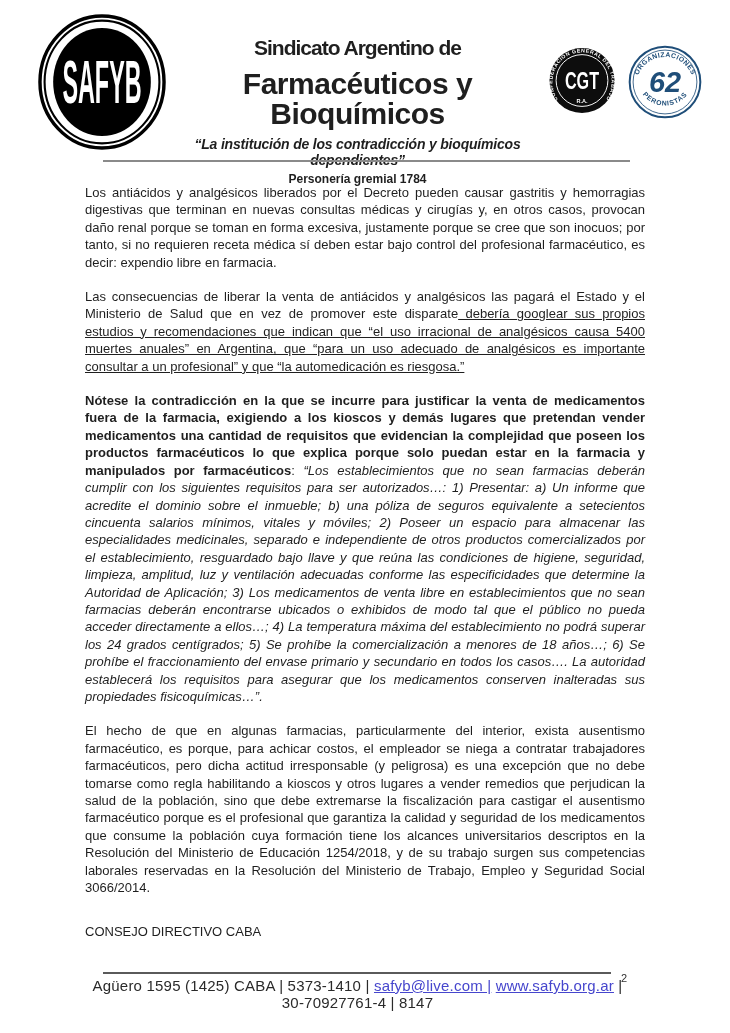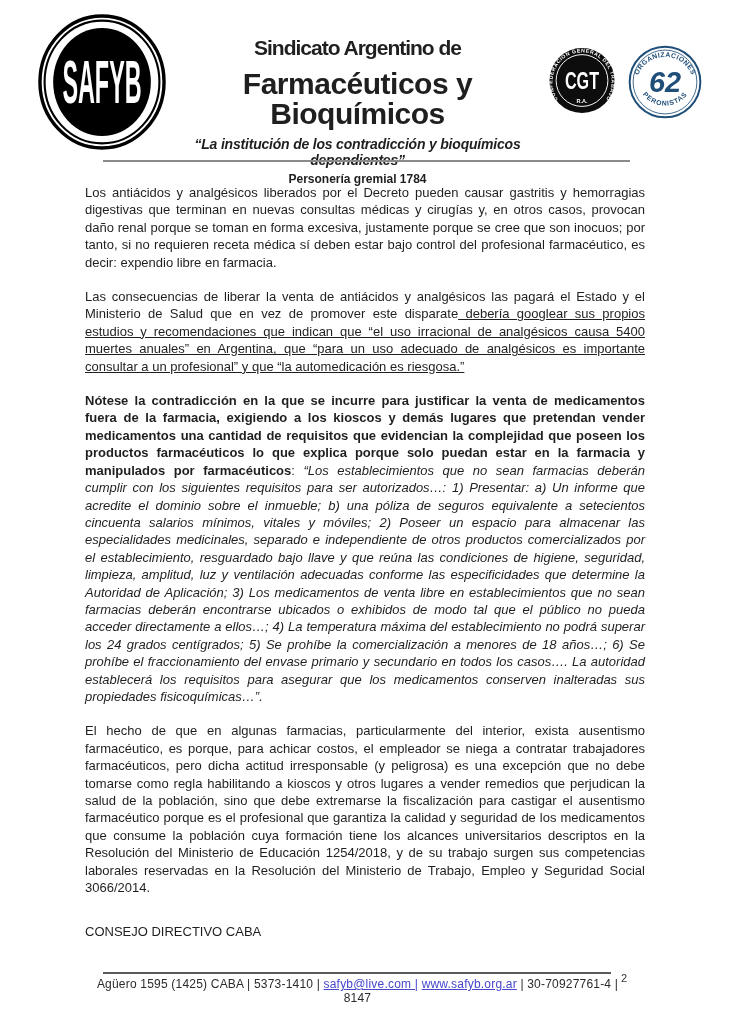--- a/index.html
+++ b/index.html
@@ -28,21 +28,21 @@
   .p-signature{margin-top:27px !important;}
   .seg-normal{}
   .seg-bold{font-weight:bold;}
   .seg-italic{font-style:italic;}
   .seg-underline{text-decoration:underline;}
 
   
   .footer-rule{position:absolute;left:103px;top:972px;width:508px;height:0;
                border-top:2px solid #5a5a5a;}
   .footer-text{position:absolute;left:85px;top:977px;width:545px;text-align:center;
-               font-size:12px;color:#2a2a2a;letter-spacing:0.2px;}
+               font-size:15px;color:#2a2a2a;letter-spacing:0.2px;}
   .flink{color:#4646cd;text-decoration:underline;cursor:pointer;}
   .page-number{position:absolute;left:621px;top:972px;font-size:11px;color:#333;}
 </style>
 </head>
 <body>
 
 <div class="page">
 
   <div class="hdr">
 

